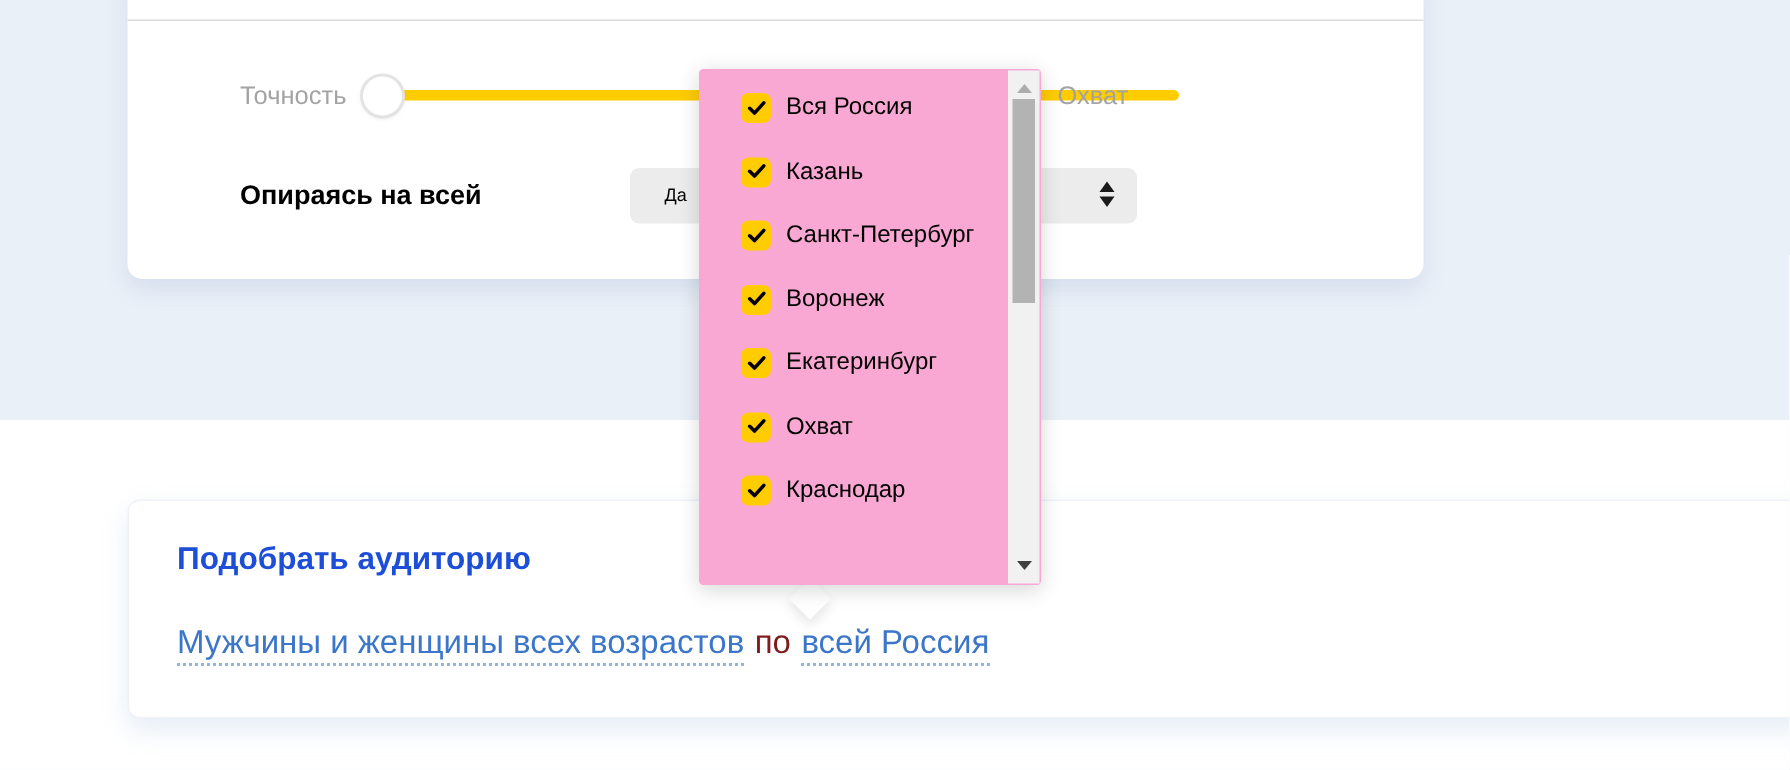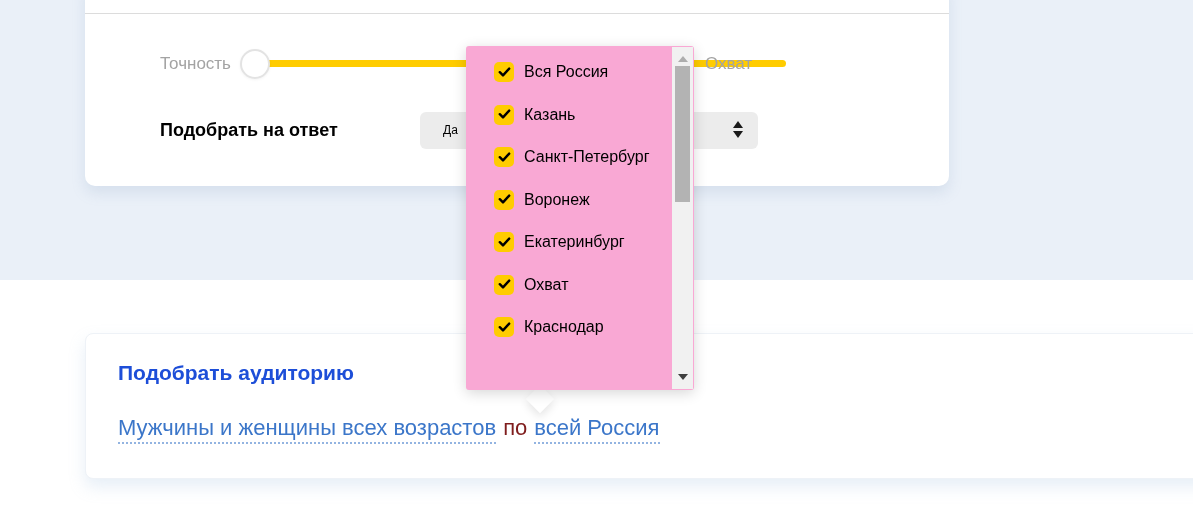--- a/index.html
+++ b/index.html
@@ -70,21 +70,21 @@
   <div class="bg-top"></div>
 
   <div class="card-top">
     <div class="divider"></div>
 
     <span class="slider-label lbl-accuracy">Точность</span>
     <div class="slider-track"></div>
     <div class="slider-handle"></div>
     <span class="slider-label lbl-reach">Охват</span>
 
-    <span class="answer-label">Подобрать на ответ</span>
+    <span class="answer-label">Опираясь на всей</span>
     <div class="answer-select">
       <span class="value">Да</span>
       <span class="spinner">
         <span class="tri-up"></span>
         <span class="tri-down"></span>
       </span>
     </div>
   </div>
 
   <div class="card-audience">

